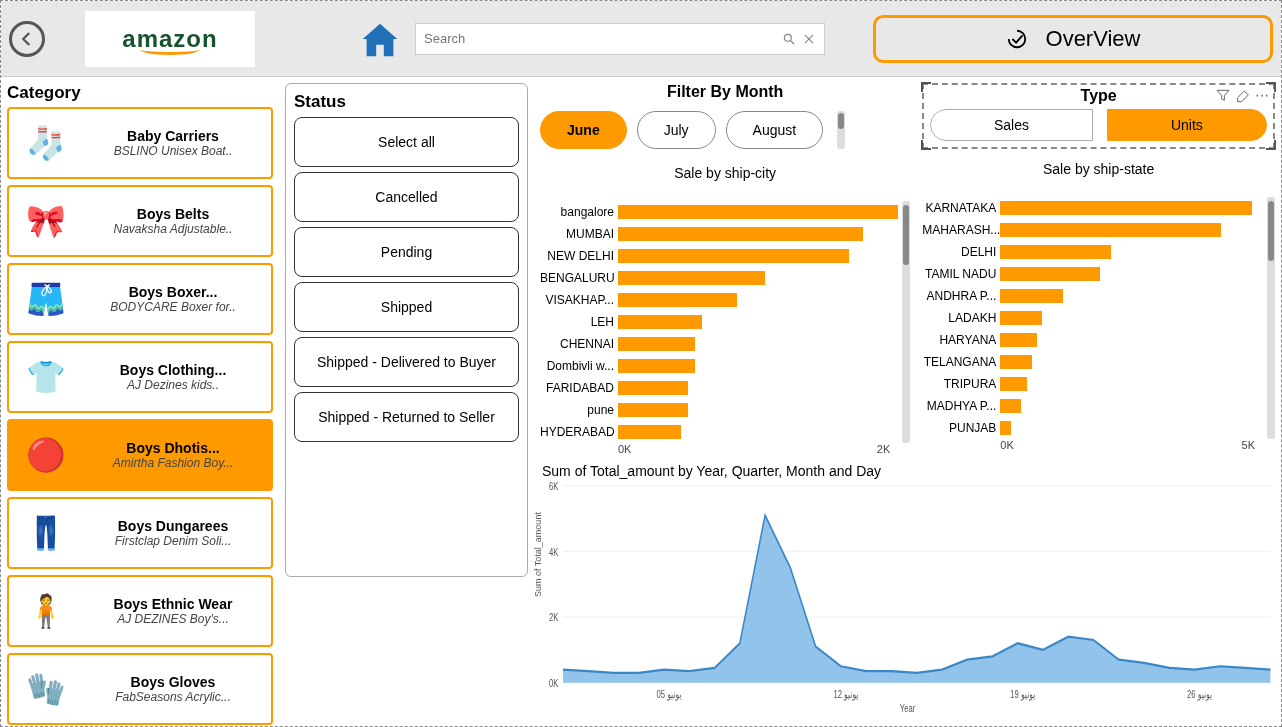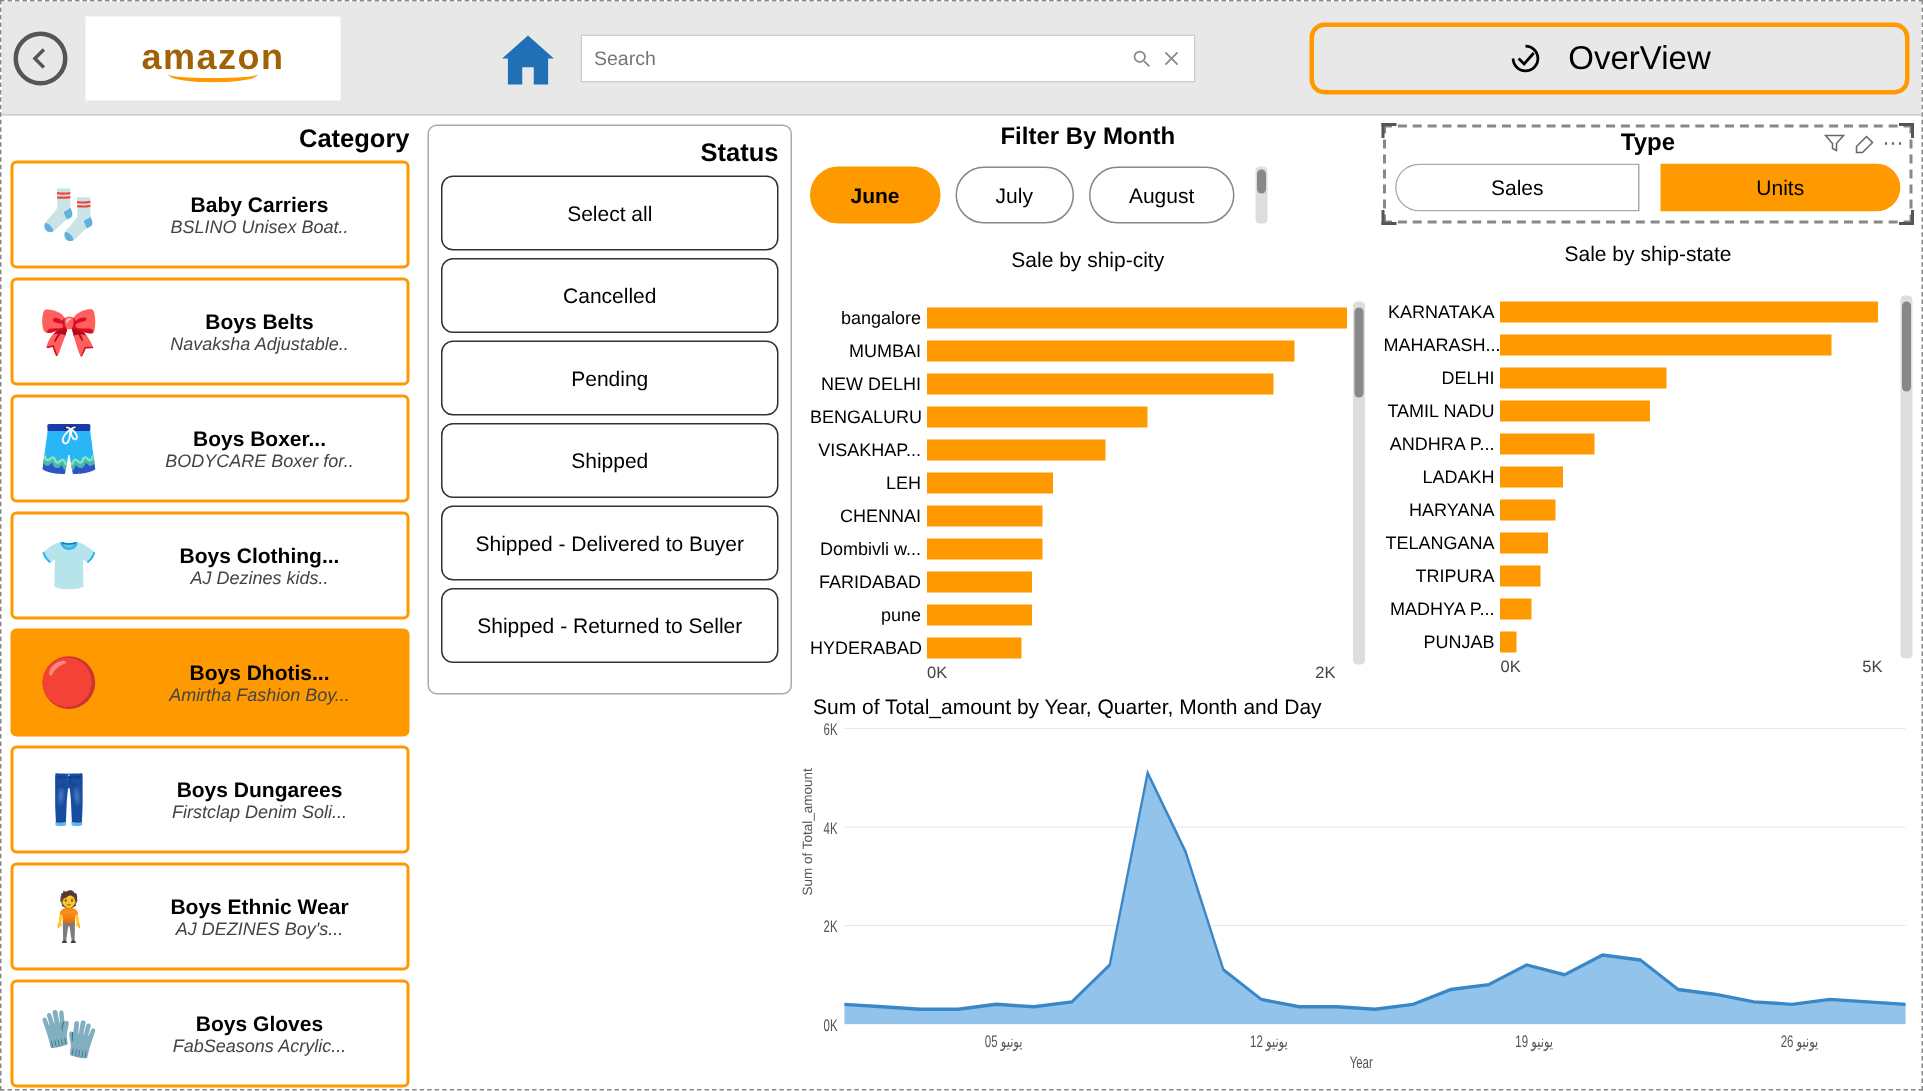--- a/index.html
+++ b/index.html
@@ -1,38 +1,38 @@
 <!DOCTYPE html>
 <html><head>
 <meta charset="utf-8">
 <style>
 * { box-sizing: border-box; margin: 0; padding: 0; font-family: 'Segoe UI', Arial, sans-serif; }
 body { width: 1282px; height: 727px; background: #fff; overflow: hidden; border: 1px dashed #888; }
 .header { height: 76px; background: #e8e8e8; display: flex; align-items: center; padding: 0 8px; gap: 12px; border-bottom: 1px solid #ccc; }
 .back-btn { width: 36px; height: 36px; border-radius: 50%; border: 3px solid #555; display: flex; align-items: center; justify-content: center; cursor: pointer; }
 .back-btn svg { width: 18px; height: 18px; }
-.logo { width: 170px; height: 56px; background: #fff; display: flex; align-items: center; justify-content: center; font-size: 24px; font-weight: bold; letter-spacing: 1px; color: #a16207; position: relative; }
+.logo { width: 170px; height: 56px; background: #fff; display: flex; align-items: center; justify-content: center; font-size: 24px; font-weight: bold; letter-spacing: 1px; color: #14532d; position: relative; margin-left: 28px; }
 .logo::after { content: ''; position: absolute; bottom: 12px; left: 50%; transform: translateX(-50%); width: 60px; height: 8px; border-bottom: 3px solid #ff9900; border-radius: 0 0 50% 50%; }
 .home-icon { width: 46px; height: 46px; margin-left: 90px; cursor: pointer; }
 .search-box { flex: 0 0 410px; height: 32px; background: #fff; border: 1px solid #ccc; display: flex; align-items: center; padding: 0 8px; position: relative; }
 .search-box input { border: none; outline: none; flex: 1; font-size: 13px; color: #888; }
 .search-actions { display: flex; gap: 6px; }
 .overview-btn { margin-left: auto; width: 400px; height: 48px; border: 3px solid #ff9900; border-radius: 10px; background: #e8e8e8; display: flex; align-items: center; justify-content: center; gap: 18px; font-size: 22px; font-weight: normal; cursor: pointer; }
 .main { display: flex; height: calc(100% - 76px); }
 .left-col { width: 278px; padding: 6px; overflow: hidden; }
-.section-title { text-align: right; font-weight: bold; font-size: 17px; margin-bottom: 4px; }
+.section-title { text-align: left; font-weight: bold; font-size: 17px; margin-bottom: 4px; }
 .cat-item { height: 72px; border: 2px solid #ff9900; border-radius: 4px; margin-bottom: 6px; display: flex; align-items: center; cursor: pointer; overflow: hidden; }
 .cat-item.active { background: #ff9900; }
 .cat-img { width: 74px; height: 68px; display: flex; align-items: center; justify-content: center; font-size: 32px; }
 .cat-text { flex: 1; padding-right: 8px; text-align: center; }
 .cat-name { font-weight: bold; font-size: 14px; }
 .cat-item.active .cat-name { font-weight: 900; }
 .cat-sub { font-size: 12px; color: #444; font-style: italic; }
 .status-col { width: 255px; padding: 6px; }
-.status-panel { border: 1px solid #aaa; border-radius: 6px; padding: 8px; height: 380px; }
+.status-panel { border: 1px solid #aaa; border-radius: 6px; padding: 8px; height: 494px; }
 .status-btn { height: 50px; border: 1px solid #333; border-radius: 8px; margin: 5px 0; display: flex; align-items: center; justify-content: center; font-size: 14px; cursor: pointer; background: #fff; }
 .right-area { flex: 1; padding: 6px; display: flex; flex-direction: column; }
 .top-filters { display: flex; gap: 12px; }
 .chart-col { flex: 1; }
 .filter-title { text-align: center; font-weight: bold; font-size: 16px; margin-bottom: 6px; }
 .pill-row { display: flex; gap: 10px; padding: 4px 0; }
 .pill { height: 38px; border: 1px solid #888; border-radius: 20px; padding: 0 26px; display: flex; align-items: center; font-size: 14px; cursor: pointer; background: #fff; }
 .pill.active { background: #ff9900; border-color: #ff9900; font-weight: bold; }
 .pill-scroll { width: 8px; height: 38px; background: #ddd; border-radius: 3px; margin-left: 4px; position: relative; }
 .pill-scroll::after { content:''; position:absolute; top:2px; left:1px; width:6px; height:16px; background:#888; border-radius:3px; }

